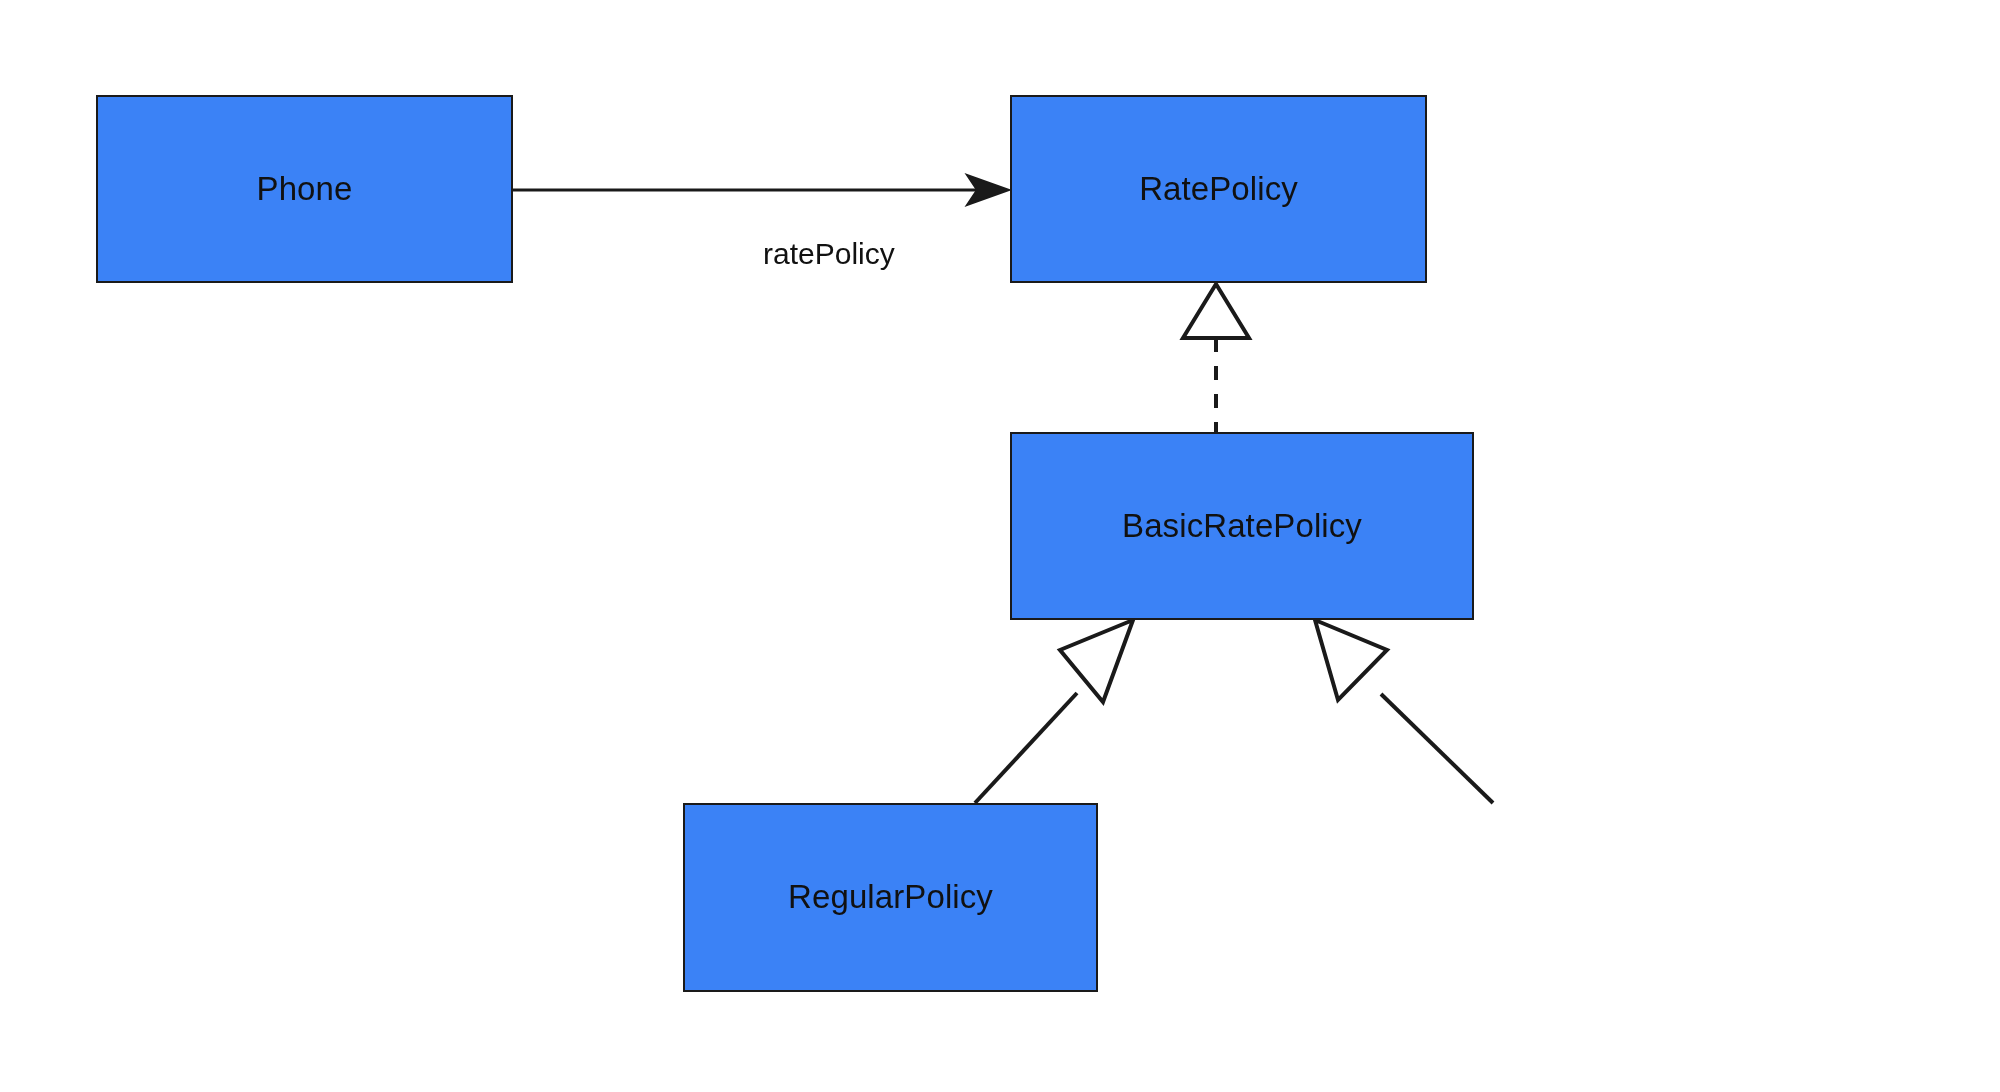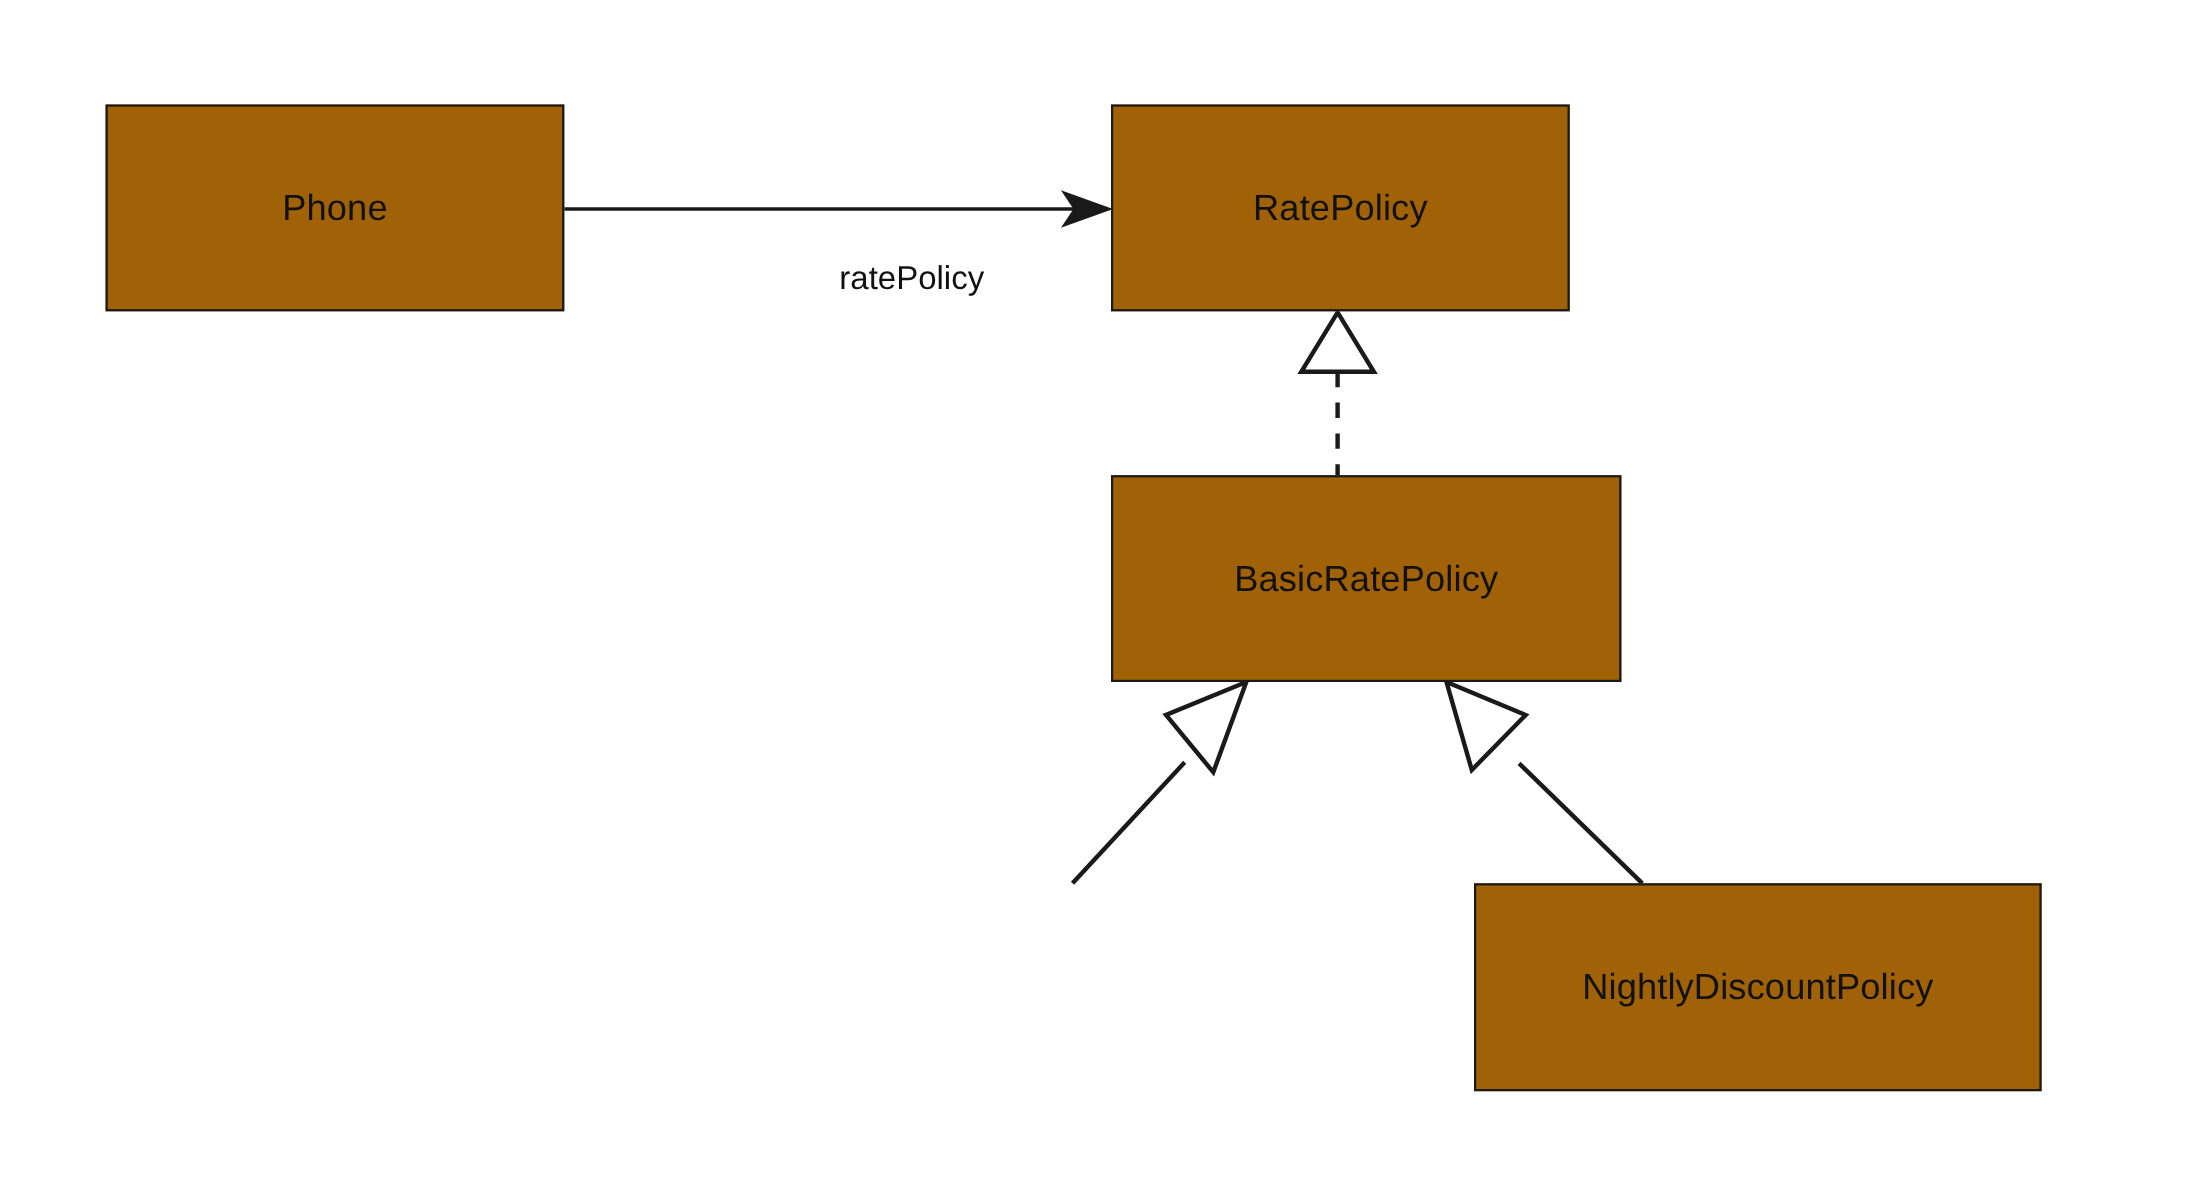--- a/index.html
+++ b/index.html
@@ -24,21 +24,21 @@
     position: absolute;
     left: 0;
     top: 0;
     width: 2000px;
     height: 1092px;
     pointer-events: none;
   }
   .uml-class {
     position: absolute;
     box-sizing: border-box;
-    background: #a16207;
+    background: #3b82f6;
     border: 2px solid #1a1a1a;
     display: flex;
     align-items: center;
     justify-content: center;
     text-align: center;
   }
   .uml-class-name {
     font-family: "Liberation Sans", sans-serif;
     font-size: 33px;
     line-height: 1.1;
@@ -97,20 +97,20 @@
   </div>
 
   <div class="uml-class" id="node-ratepolicy">
     <span class="uml-class-name">RatePolicy</span>
   </div>
 
   <div class="uml-class" id="node-basicrate">
     <span class="uml-class-name">BasicRatePolicy</span>
   </div>
 
+  <div class="uml-class" id="node-regular">
+    <span class="uml-class-name">RegularPolicy</span>
+  </div>
 
-  <div class="uml-class" id="node-nightly">
-    <span class="uml-class-name">NightlyDiscountPolicy</span>
-  </div>
 
   <span class="edge-label" id="label-ratepolicy-assoc">ratePolicy</span>
 
 </div>
 
 </body></html>

